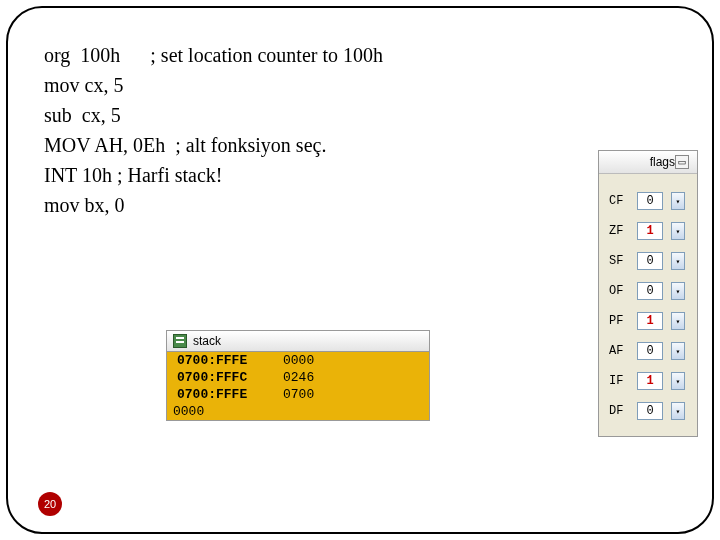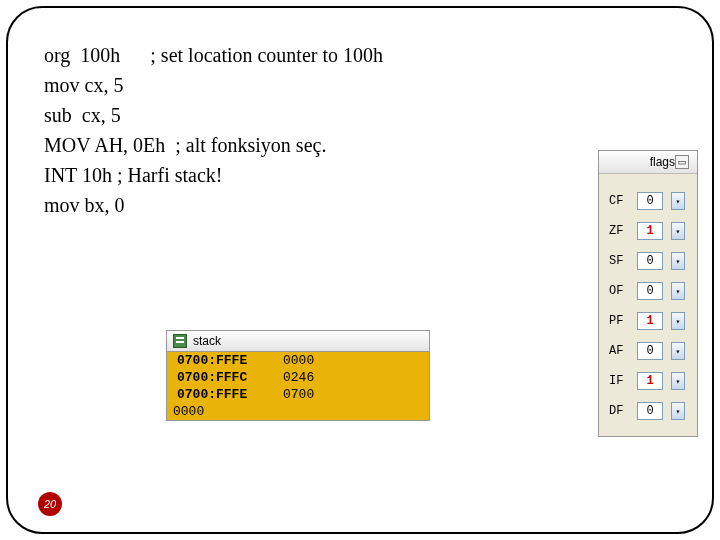--- a/index.html
+++ b/index.html
@@ -132,21 +132,21 @@
   .page-num {
     position: absolute;
     left: 38px;
     bottom: 24px;
     width: 24px; height: 24px;
     border-radius: 50%;
     background: #b00000;
     color: #fff;
     font-family: Arial, sans-serif;
     font-size: 11px;
-    display:flex; align-items:center; justify-content:center;font-style:italic;
+    display:flex; align-items:center; justify-content:center;
   }
 </style>
 </head>
 <body>
 
 <div class="slide-border"></div>
 
 <div class="code-block">
   <div class="code-line">org  100h      ; set location counter to 100h</div>
   <div class="code-line">mov cx, 5</div>

